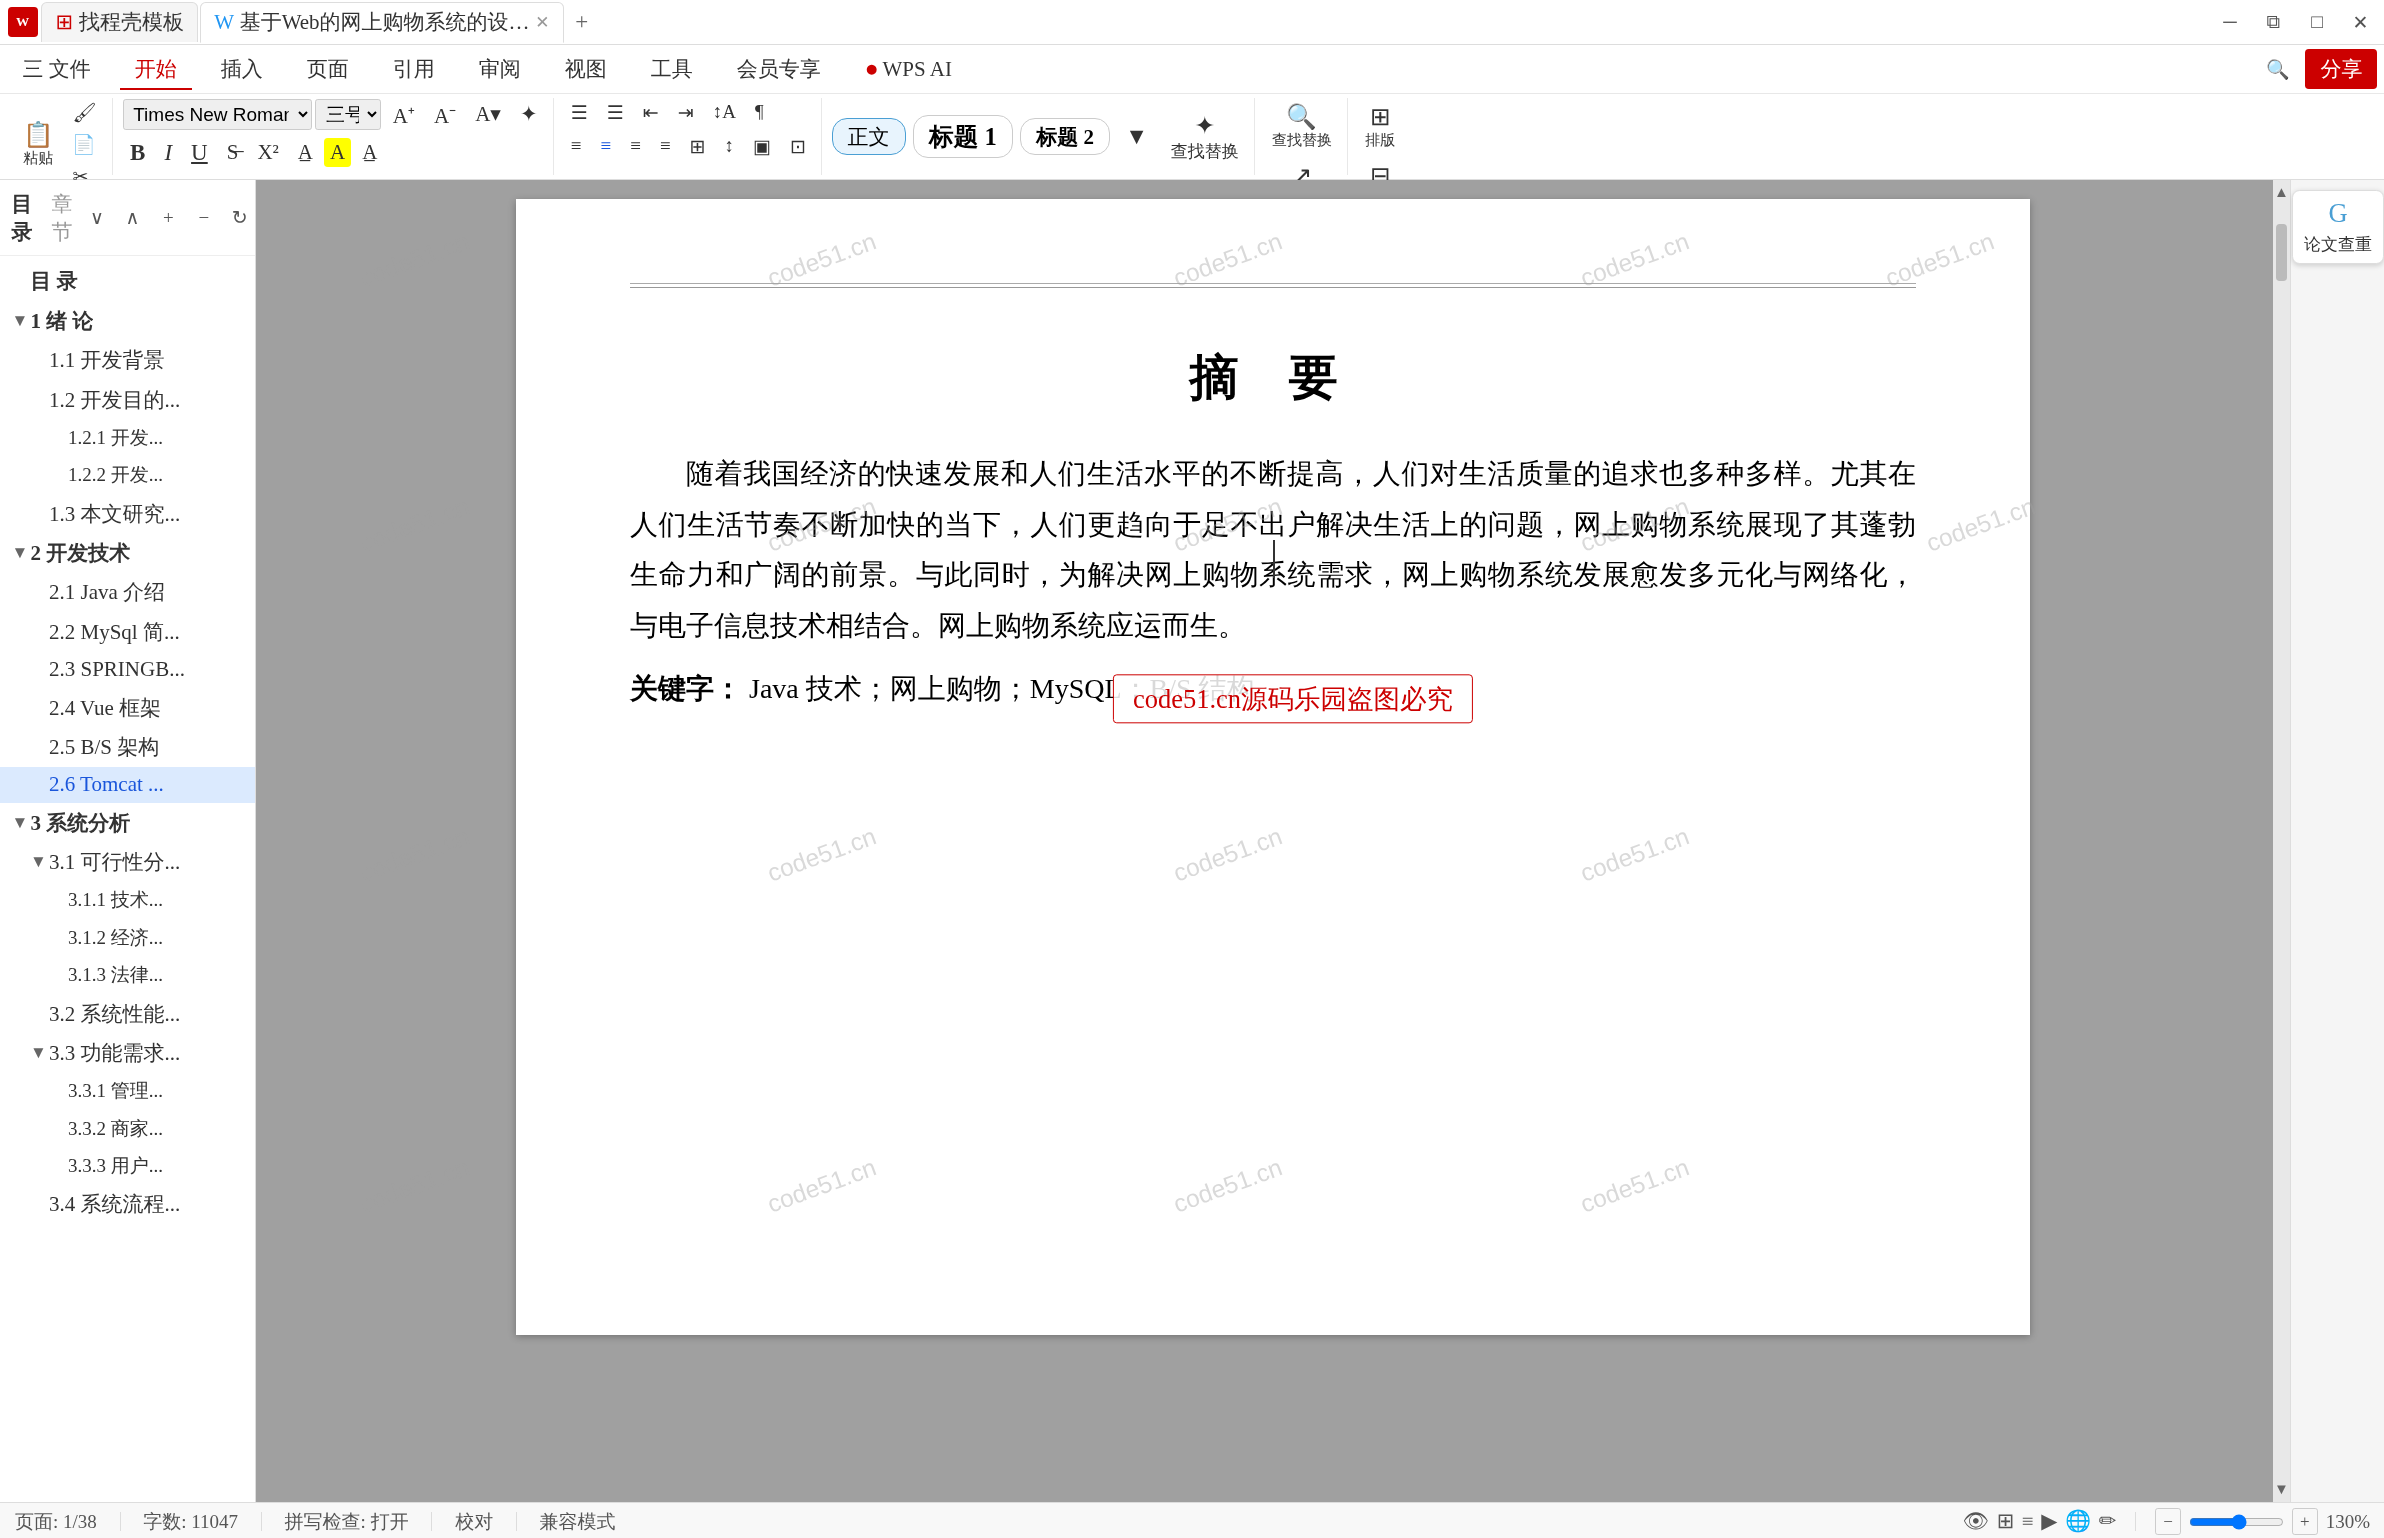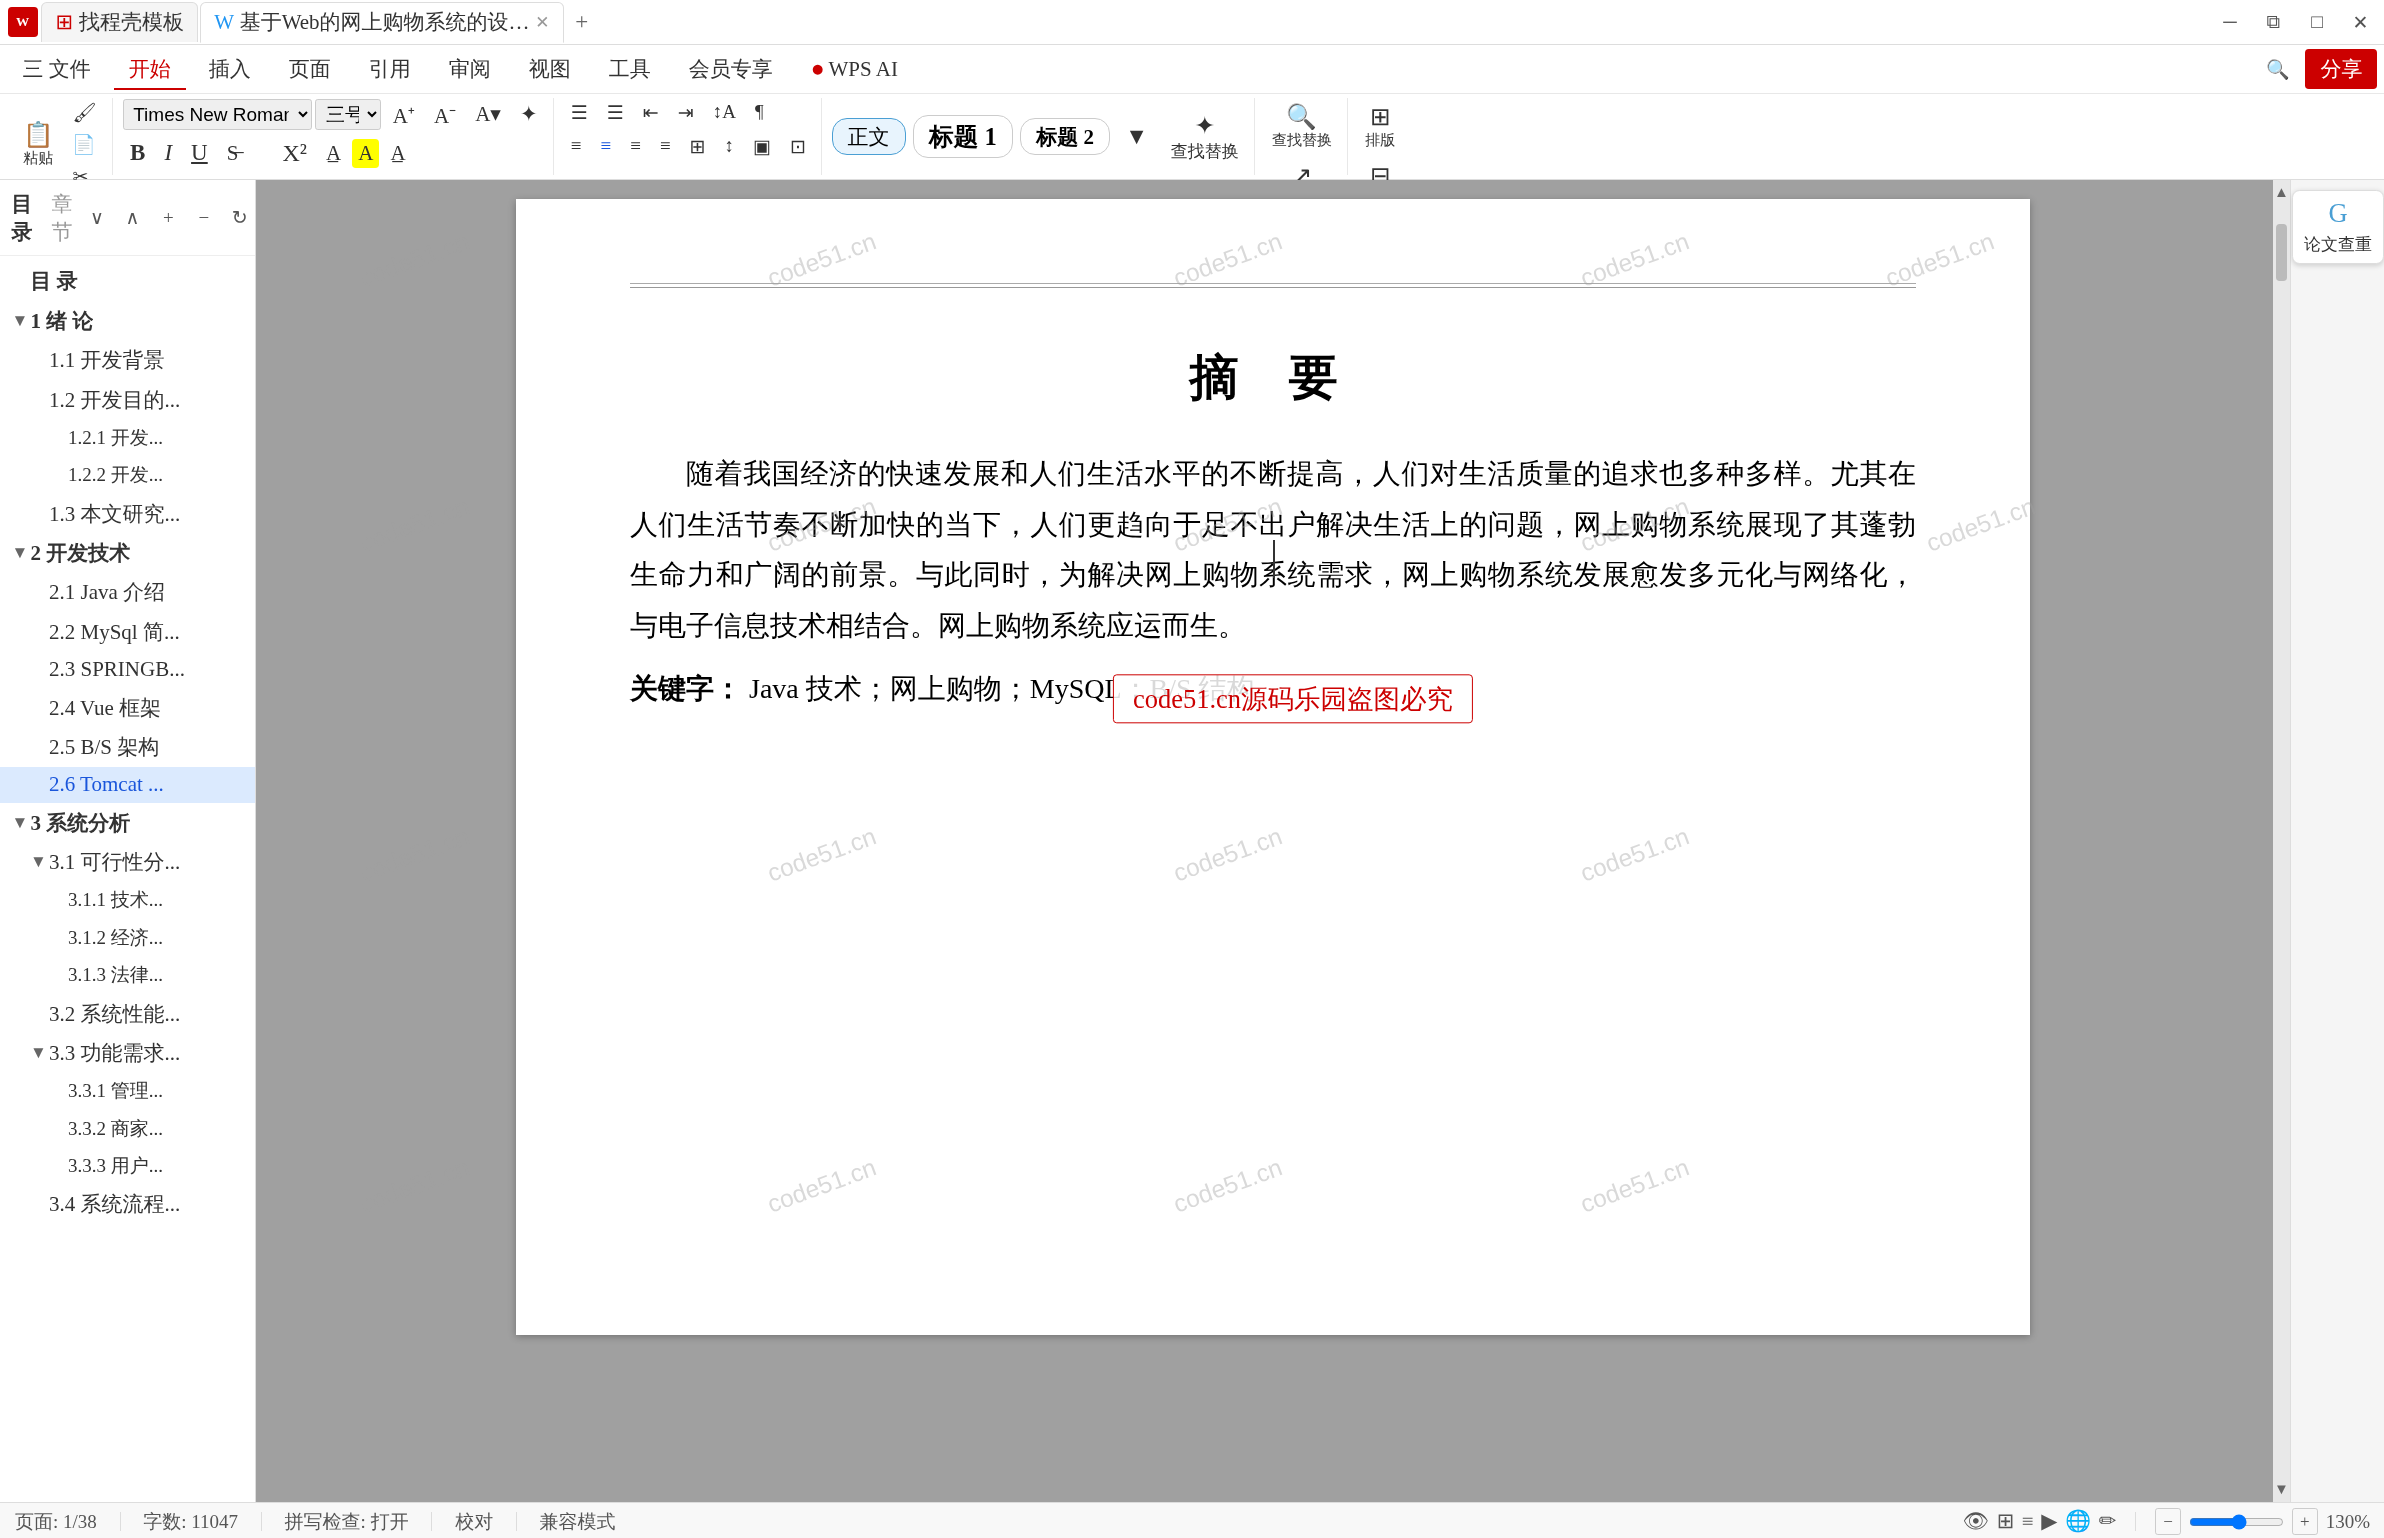--- a/index.html
+++ b/index.html
@@ -16,21 +16,21 @@
     .tab-bar { display: flex; align-items: center; flex: 1; gap: 1.9px; }
     .tab { display: flex; align-items: center; gap: 5.7px; padding: 5.7px 13.2px; background: #f5f5f5; border-radius: 5.7px 5.7px 0 0; font-size: 21px; color: #333; cursor: pointer; border: 0.9px solid #ddd; border-bottom: none; }
     .tab.active { background: #fff; border-bottom: 0.9px solid #fff; margin-bottom: -0.9px; }
     .tab-close { font-size: 17px; color: #999; cursor: pointer; }
     .tab-add { font-size: 23px; color: #666; padding: 0 9.5px; cursor: pointer; }
     .title-right { display: flex; align-items: center; gap: 9.5px; flex: 0 0 auto; }
     .title-btn { width: 34px; height: 34px; display: flex; align-items: center; justify-content: center; border-radius: 3.8px; cursor: pointer; font-size: 19px; color: #555; }
 
     
     .ribbon { background: #fff; border-bottom: 0.9px solid #ddd; }
-    .ribbon-tabs { display: flex; align-items: center; height: 49px; padding: 0 7.6px; gap: 8px; border-bottom: 0.9px solid #e8e8e8; }
+    .ribbon-tabs { display: flex; align-items: center; height: 49px; padding: 0 7.6px; gap: 14px; border-bottom: 0.9px solid #e8e8e8; }
     .ribbon-tab { padding: 5.7px 15px; font-size: 21px; color: #333; cursor: pointer; border-radius: 3.8px; position: relative; }
     .ribbon-tab.active { color: #c00; }
     .ribbon-tab.active::after { content: ''; position: absolute; bottom: -0.9px; left: 0; right: 0; height: 1.9px; background: #c00; }
     .ribbon-body { display: flex; align-items: stretch; padding: 3.8px 7.6px; height: 85px; gap: 1.9px; }
     .ribbon-group { display: flex; flex-direction: column; align-items: center; padding: 0 7.6px; border-right: 0.9px solid #e8e8e8; gap: 3.8px; }
     .ribbon-group:last-child { border-right: none; }
     .ribbon-group-label { font-size: 17px; color: #999; margin-top: auto; }
     .ribbon-row { display: flex; align-items: center; gap: 3.8px; }
     .r-btn { display: flex; flex-direction: column; align-items: center; justify-content: center; padding: 3.8px 7.6px; cursor: pointer; border-radius: 3.8px; font-size: 19px; color: #333; min-width: 38px; }
     .r-btn .icon { font-size: 24.6px; }
@@ -177,21 +177,21 @@
         <div class="r-btn-sm" style="font-size:21px;">A⁺</div>
         <div class="r-btn-sm" style="font-size:21px;">A⁻</div>
         <div class="r-btn-sm" style="font-size:21px;">A▾</div>
         <div class="r-btn-sm" style="font-size:21px;">✦</div>
       </div>
       <div class="ribbon-row">
         <div class="r-btn-sm" style="font-weight:bold;font-size:23px;">B</div>
         <div class="r-btn-sm" style="font-style:italic;font-size:23px;">I</div>
         <div class="r-btn-sm" style="font-size:23px;text-decoration:underline;">U</div>
         <div class="r-btn-sm" style="font-size:21px;">S̶</div>
-        <div class="r-btn-sm" style="font-size:24px;margin-left:25px;">X²</div>
+        <div class="r-btn-sm" style="font-size:21px;">X²</div>
         <div class="r-btn-sm" style="font-size:21px;">A̲</div>
         <div class="r-btn-sm" style="font-size:21px;background:#ffff00;padding:1.9px 5.7px;">A</div>
         <div class="r-btn-sm" style="font-size:21px;">A̲</div>
       </div>
     </div>
 
     <div class="ribbon-group" style="align-items:flex-start;gap:5.7px;">
       <div class="ribbon-row">
         <div class="r-btn-sm">☰</div>
         <div class="r-btn-sm">☰</div>

